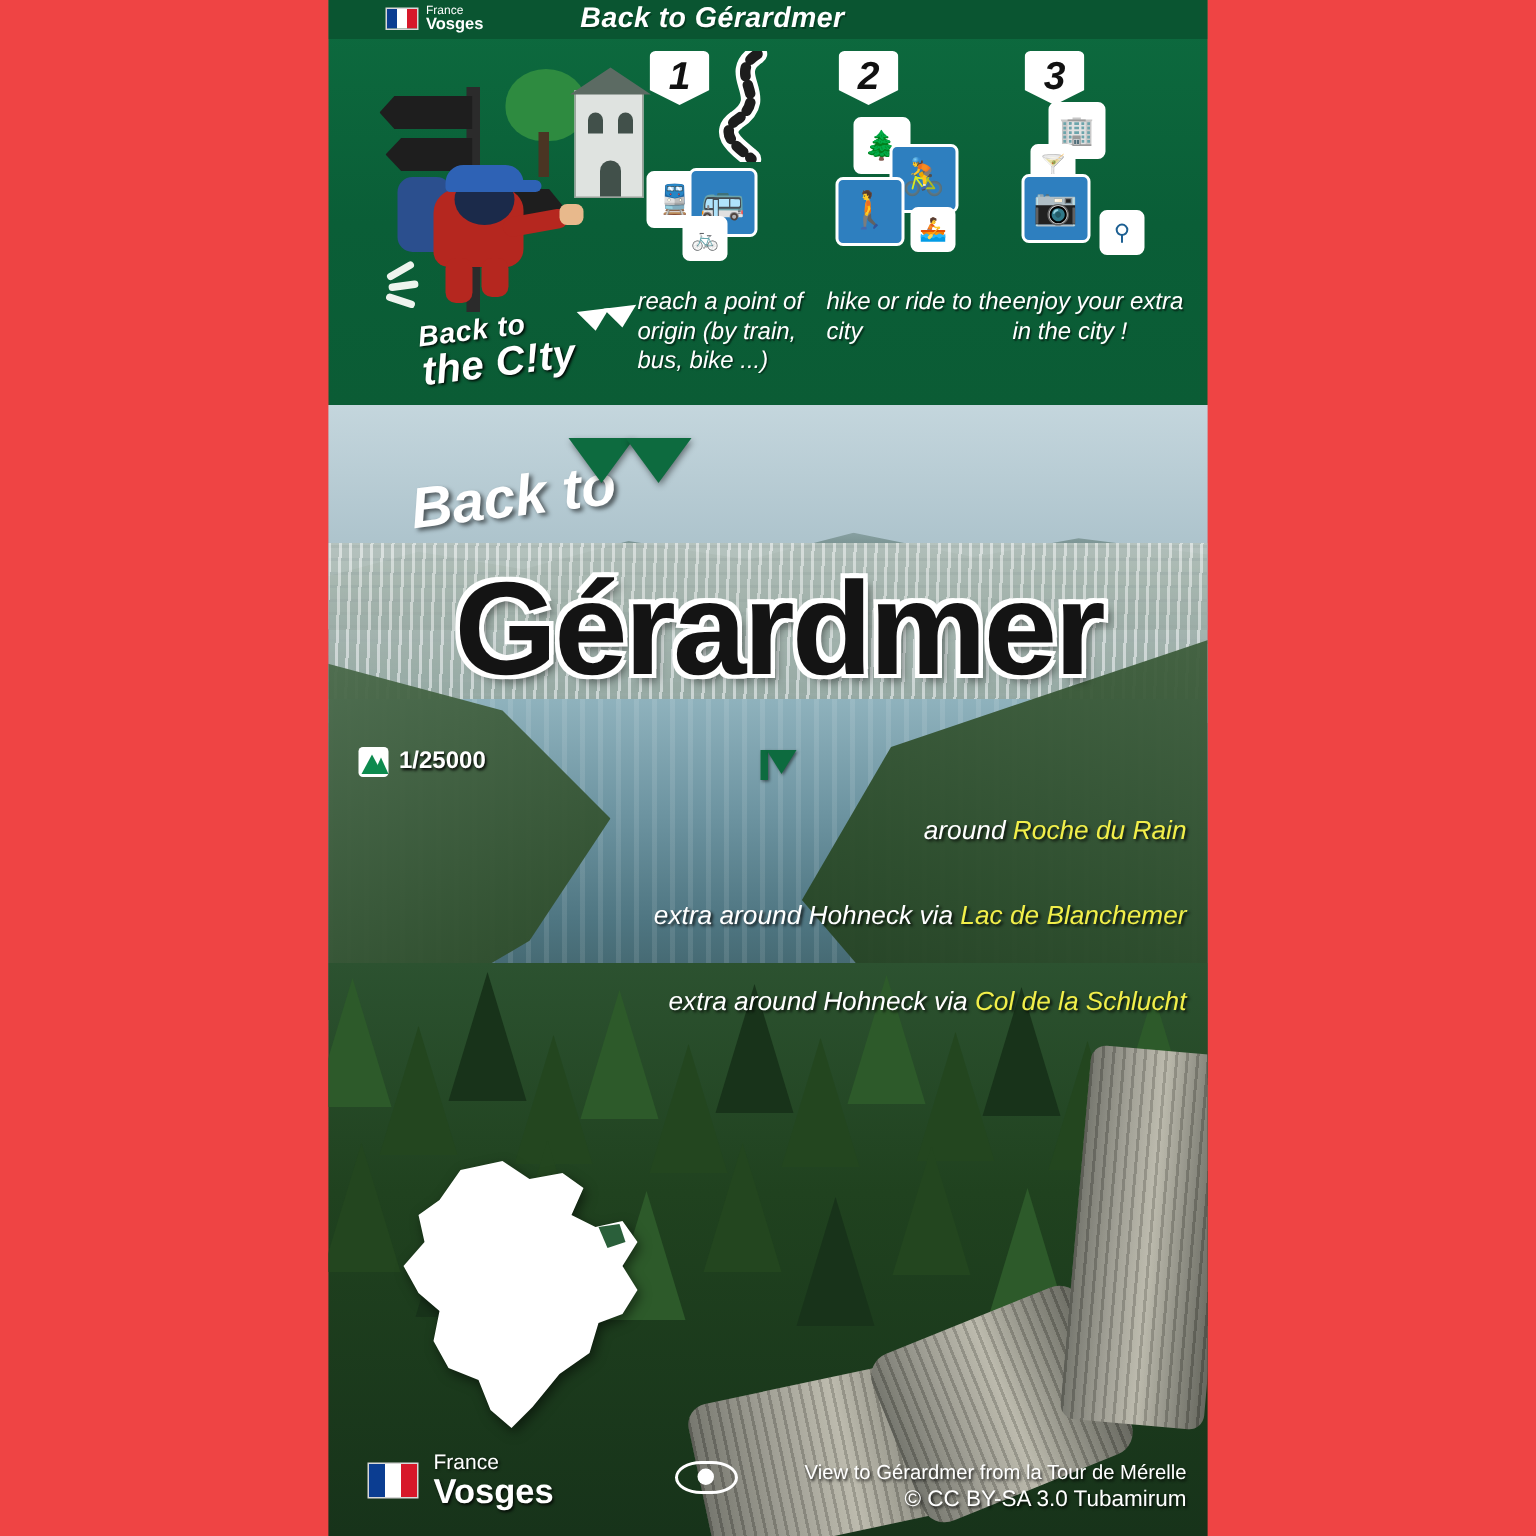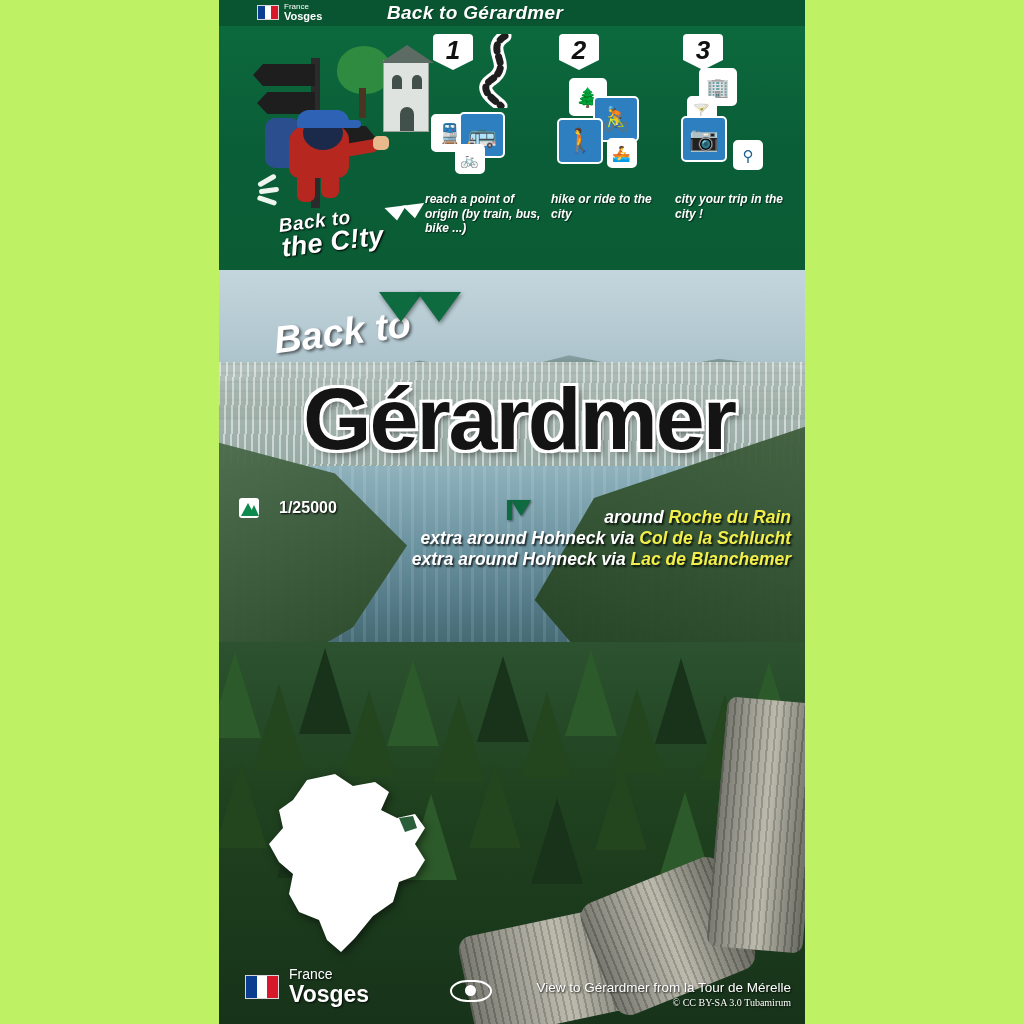--- a/index.html
+++ b/index.html
@@ -9,21 +9,21 @@
     width: 1024px;
     height: 1024px;
     overflow: hidden;
     font-family: "Liberation Sans", sans-serif;
   }
 
   #page {
     position: relative;
     width: 1024px;
     height: 1024px;
-    background: #bef264;
+    background: #ef4444;
   }
 
   
   .banner {
     position: absolute;
     left: 219px;
     top: 0px;
     width: 586px;
     height: 270px;
     background: linear-gradient(180deg, #0d6b3f 0%, #0a5e37 55%, #0b5c35 100%);
@@ -291,23 +291,23 @@
     left: 46px; top: 0px;
     width: 56px; height: 74px;
   }
   .road-swoosh svg { display: block; }
 
   .step-caption {
     position: absolute;
     left: 0; top: 158px;
     width: 124px;
     color: #ffffff;
-    font-size: 12px;
+    font-size: 16px;
     font-style: italic;
-    font-weight: bold;
+    font-weight: normal;
     line-height: 1.22;
     text-shadow: 1px 1px 1px rgba(0,0,0,.55);
   }
 
   
   .cover {
     position: absolute;
     left: 219px;
     top: 270px;
     width: 586px;
@@ -440,21 +440,21 @@
       2px 0 0 #fff, -2px 0 0 #fff, 0 2px 0 #fff, 0 -2px 0 #fff,
       3px 3px 0 #fff, -3px 3px 0 #fff, 3px -3px 0 #fff, -3px -3px 0 #fff,
       4px 5px 6px rgba(0,0,0,.45);
   }
 
   .scalebox {
     position: absolute;
     left: 20px; top: 228px;
     display: flex;
     align-items: center;
-    gap: 20px;
+    gap: 7px;
   }
   .mtn-badge.sm { width: 20px; height: 20px; }
   .mtn-badge.sm::before { left:2px; bottom:2px; border-left-width:7px; border-right-width:7px; border-bottom-width:13px; }
   .mtn-badge.sm::after { left:10px; bottom:2px; border-left-width:5px; border-right-width:5px; border-bottom-width:11px; }
   .scaletxt {
     color: #ffffff;
     font-size: 16px;
     font-weight: bold;
     text-shadow: 1px 1px 2px #000;
   }
@@ -482,25 +482,26 @@
 
   .tourlist {
     position: absolute;
     right: 14px; top: 237px;
     width: 440px;
     text-align: right;
     line-height: 1.19;
   }
   .tourlist .row {
     font-size: 17.5px;
-    font-weight: bold;
+    font-weight: normal;
     font-style: italic;
     color: #ffffff;
     text-shadow: 1.5px 1.5px 2px rgba(0,0,0,.8);
     white-space: nowrap;
+    margin-top: 36px;
   }
   .tourlist .row .hl { color: #f2ef4a; }
 
   
   .france {
     position: absolute;
     left: 30px;
     top: 500px;
     width: 210px;
     height: 190px;
@@ -520,21 +521,21 @@
 
   
   .viewcap {
     position: absolute;
     right: 14px; bottom: 16px;
     text-align: right;
     color: #ffffff;
     text-shadow: 1px 1px 2px rgba(0,0,0,.85);
   }
   .viewcap .l1 { font-size: 13.5px; }
-  .viewcap .l2 { font-size: 10px; margin-top: 2px; font-family: Liberation Serif, serif; }
+  .viewcap .l2 { font-size: 15px; margin-top: 2px; }
   .eye {
     position: absolute;
     left: -86px; top: 0px;
     width: 42px; height: 22px;
   }
   .eye .out {
     position:absolute; inset:0;
     border: 2px solid #ffffff;
     border-radius: 50% 50% 50% 50% / 60% 60% 60% 60%;
     box-sizing: border-box;
@@ -637,21 +638,21 @@
       </div>
 
       <div class="step s3">
         <div class="badge-num">3</div>
         <div class="pictos">
           <div class="pic mid white" style="left:24px; top:8px;">🏢</div>
           <div class="pic sm white" style="left:12px; top:36px;">🍸</div>
           <div class="pic big" style="left:6px; top:56px;">📷</div>
           <div class="pic sm white" style="left:58px; top:80px;">⚲</div>
         </div>
-        <div class="step-caption">city your trip in the city !</div>
+        <div class="step-caption">enjoy your extra in the city !</div>
       </div>
 
     </div>
   </div>
 
   <div class="cover">
 
     <div class="ridge"></div>
     <div class="town"></div>
     <div class="lake"></div>
@@ -707,25 +708,25 @@
         <span class="tv a"></span>
     </div>
 
     <div class="tourlist">
       <div class="row">
         <span>around</span>
         <span class="hl">Roche du Rain</span>
       </div>
       <div class="row">
         <span>extra around Hohneck via</span>
-        <span class="hl">Col de la Schlucht</span>
+        <span class="hl">Lac de Blanchemer</span>
       </div>
       <div class="row">
         <span>extra around Hohneck via</span>
-        <span class="hl">Lac de Blanchemer</span>
+        <span class="hl">Col de la Schlucht</span>
       </div>
     </div>
 
     <div class="france">
       <svg width="210" height="190" viewBox="0 0 210 190">
         <path fill="#ffffff" d="M58 10 L86 4 L104 16 L126 12 L140 22 L132 40 L148 48 L166 44 L176 58
           L166 74 L176 90 L166 106 L150 112 L144 132 L124 146 L106 168 L92 182 L78 170 L70 150
           L50 142 L40 124 L44 104 L30 92 L20 74 L34 58 L30 40 L44 30 Z"></path>
         <path fill="#2a5f3a" d="M150 48 L164 46 L168 58 L156 62 Z"></path>
       </svg>

